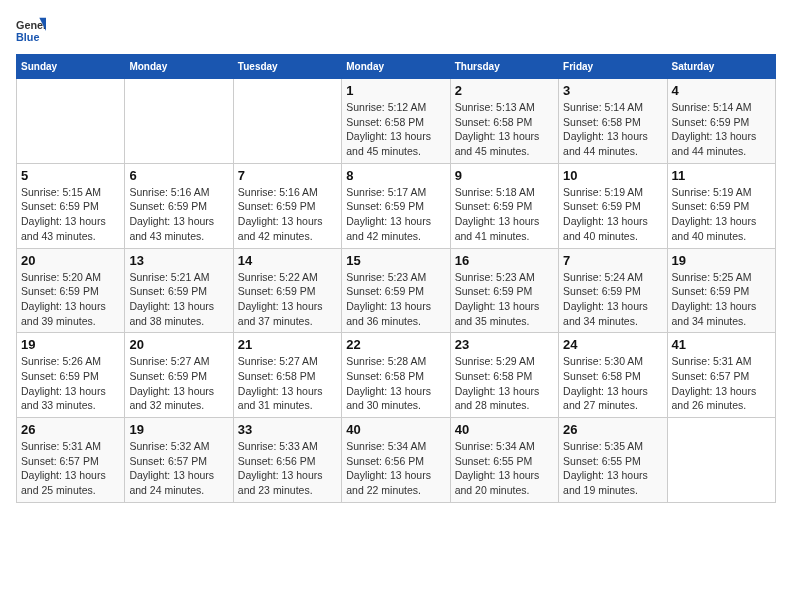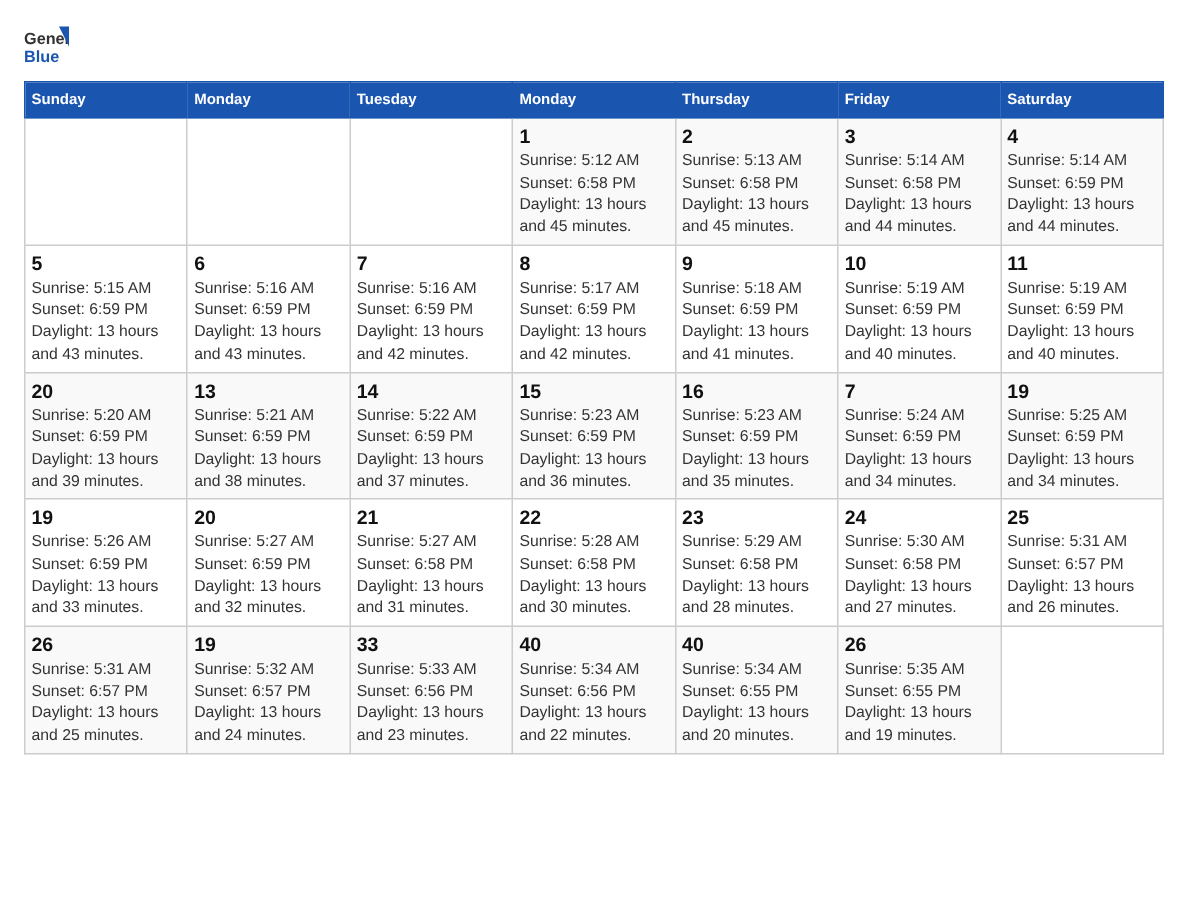--- a/index.html
+++ b/index.html
@@ -209,21 +209,21 @@
         </td>
         <td>
           <div class="day-number">23</div>
           <div class="day-info">Sunrise: 5:29 AM<br>Sunset: 6:58 PM<br>Daylight: 13 hours and 28 minutes.</div>
         </td>
         <td>
           <div class="day-number">24</div>
           <div class="day-info">Sunrise: 5:30 AM<br>Sunset: 6:58 PM<br>Daylight: 13 hours and 27 minutes.</div>
         </td>
         <td>
-          <div class="day-number">25</div>
+          <div class="day-number">41</div>
           <div class="day-info">Sunrise: 5:31 AM<br>Sunset: 6:57 PM<br>Daylight: 13 hours and 26 minutes.</div>
         </td>
       </tr>
       <tr>
         <td>
           <div class="day-number">26</div>
           <div class="day-info">Sunrise: 5:31 AM<br>Sunset: 6:57 PM<br>Daylight: 13 hours and 25 minutes.</div>
         </td>
         <td>
           <div class="day-number">19</div>

